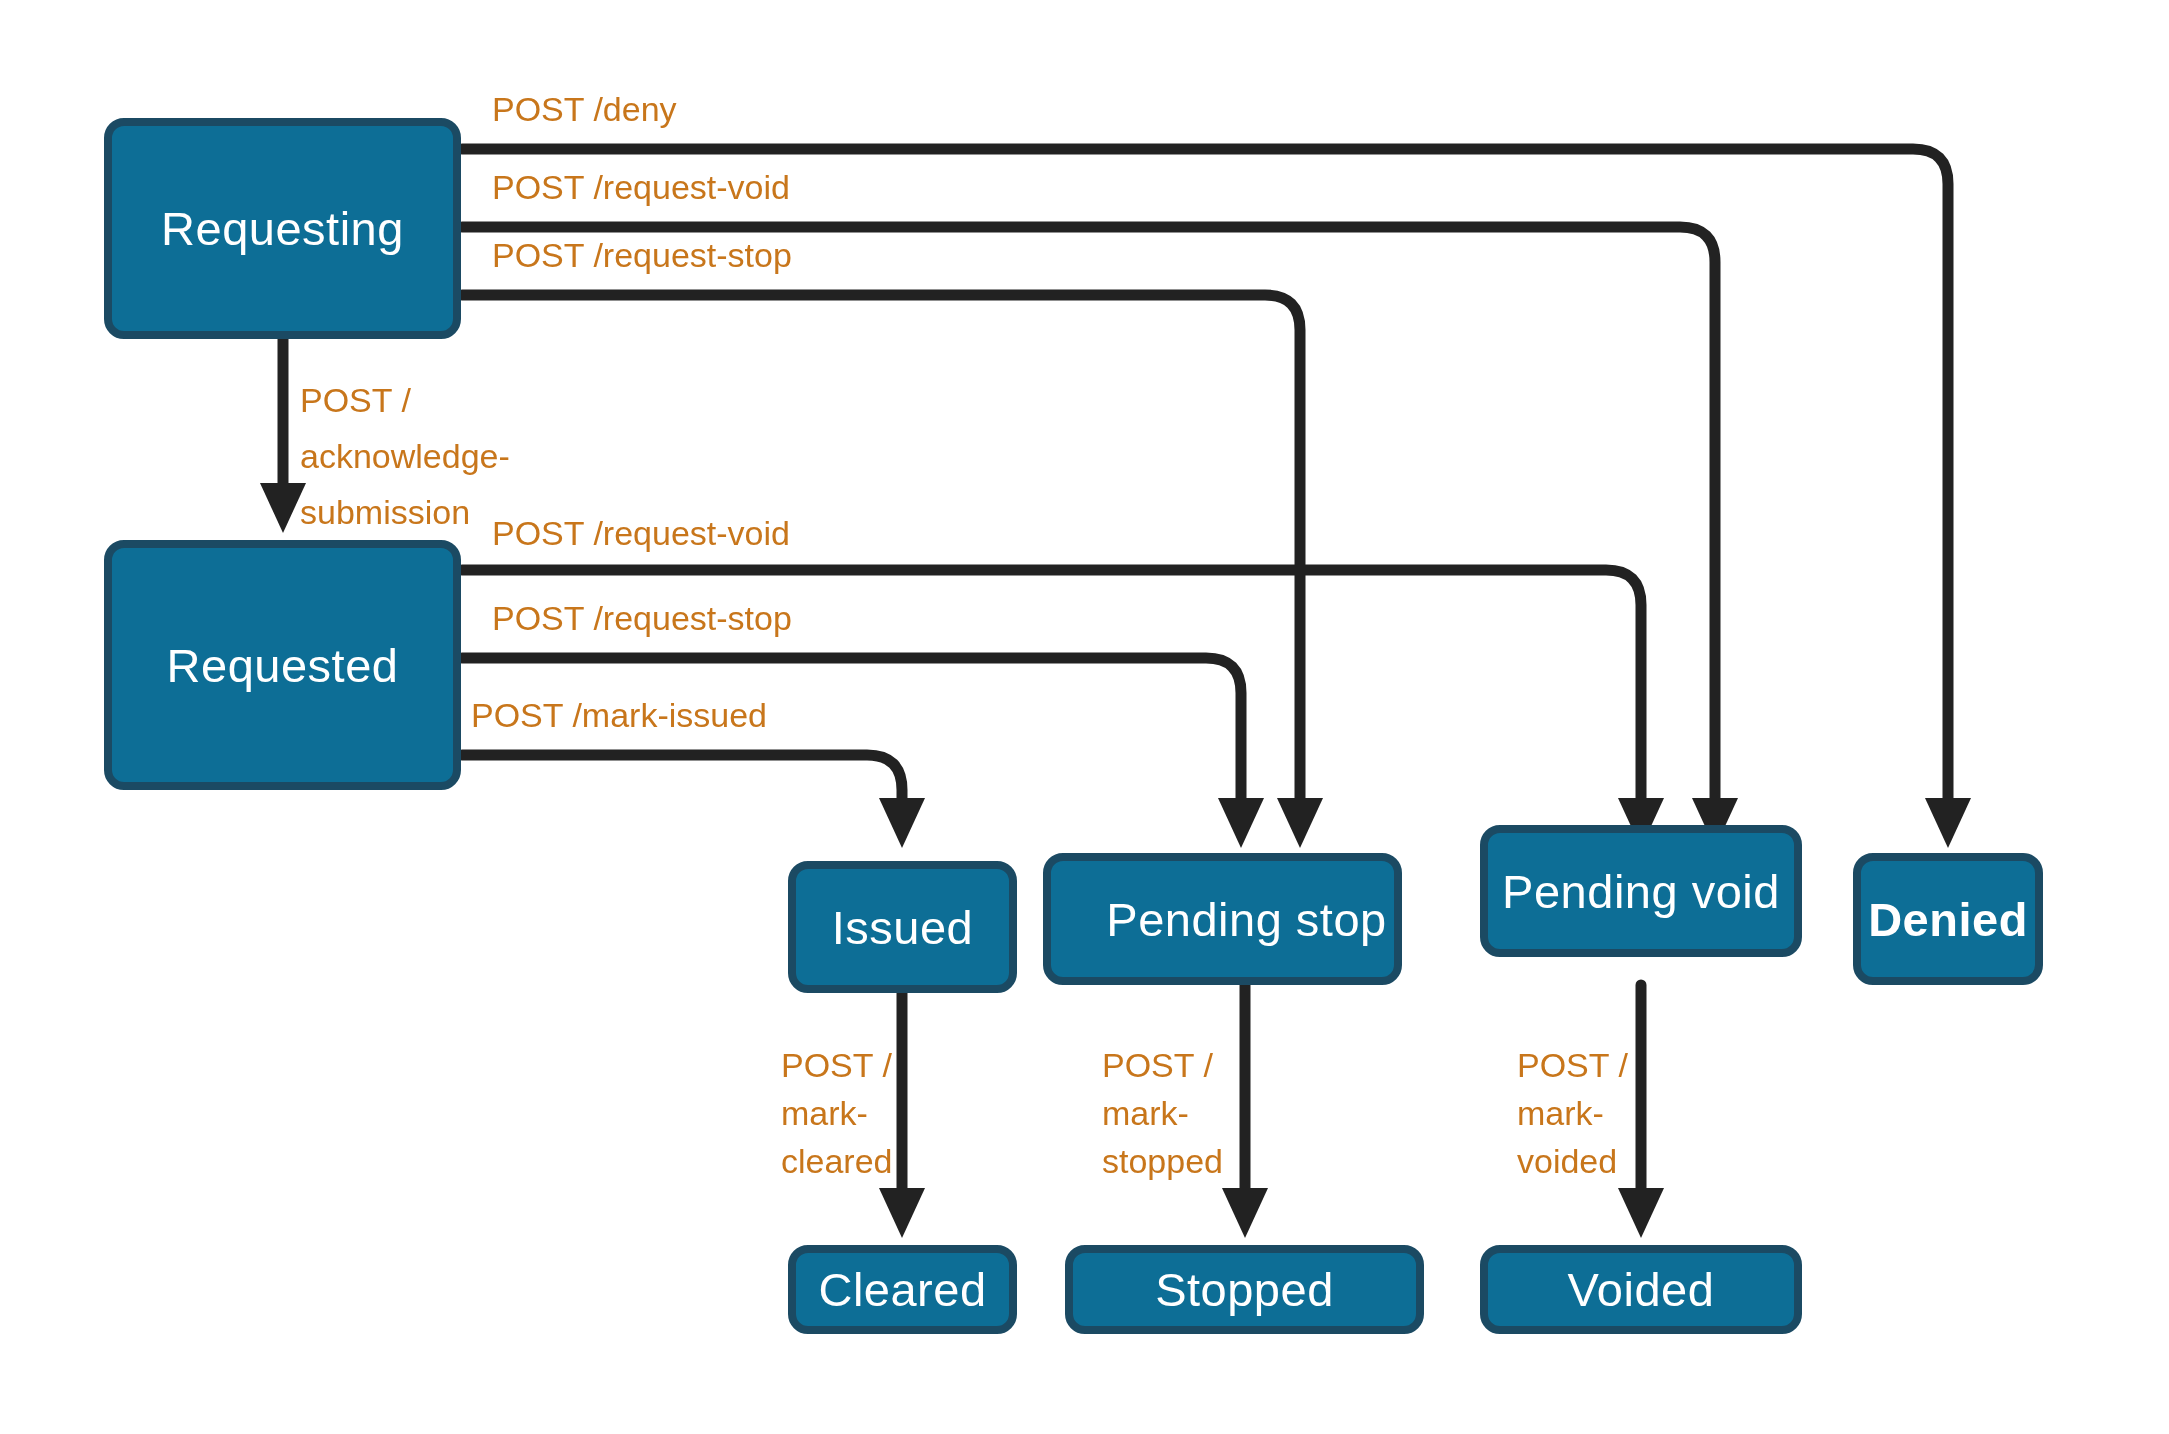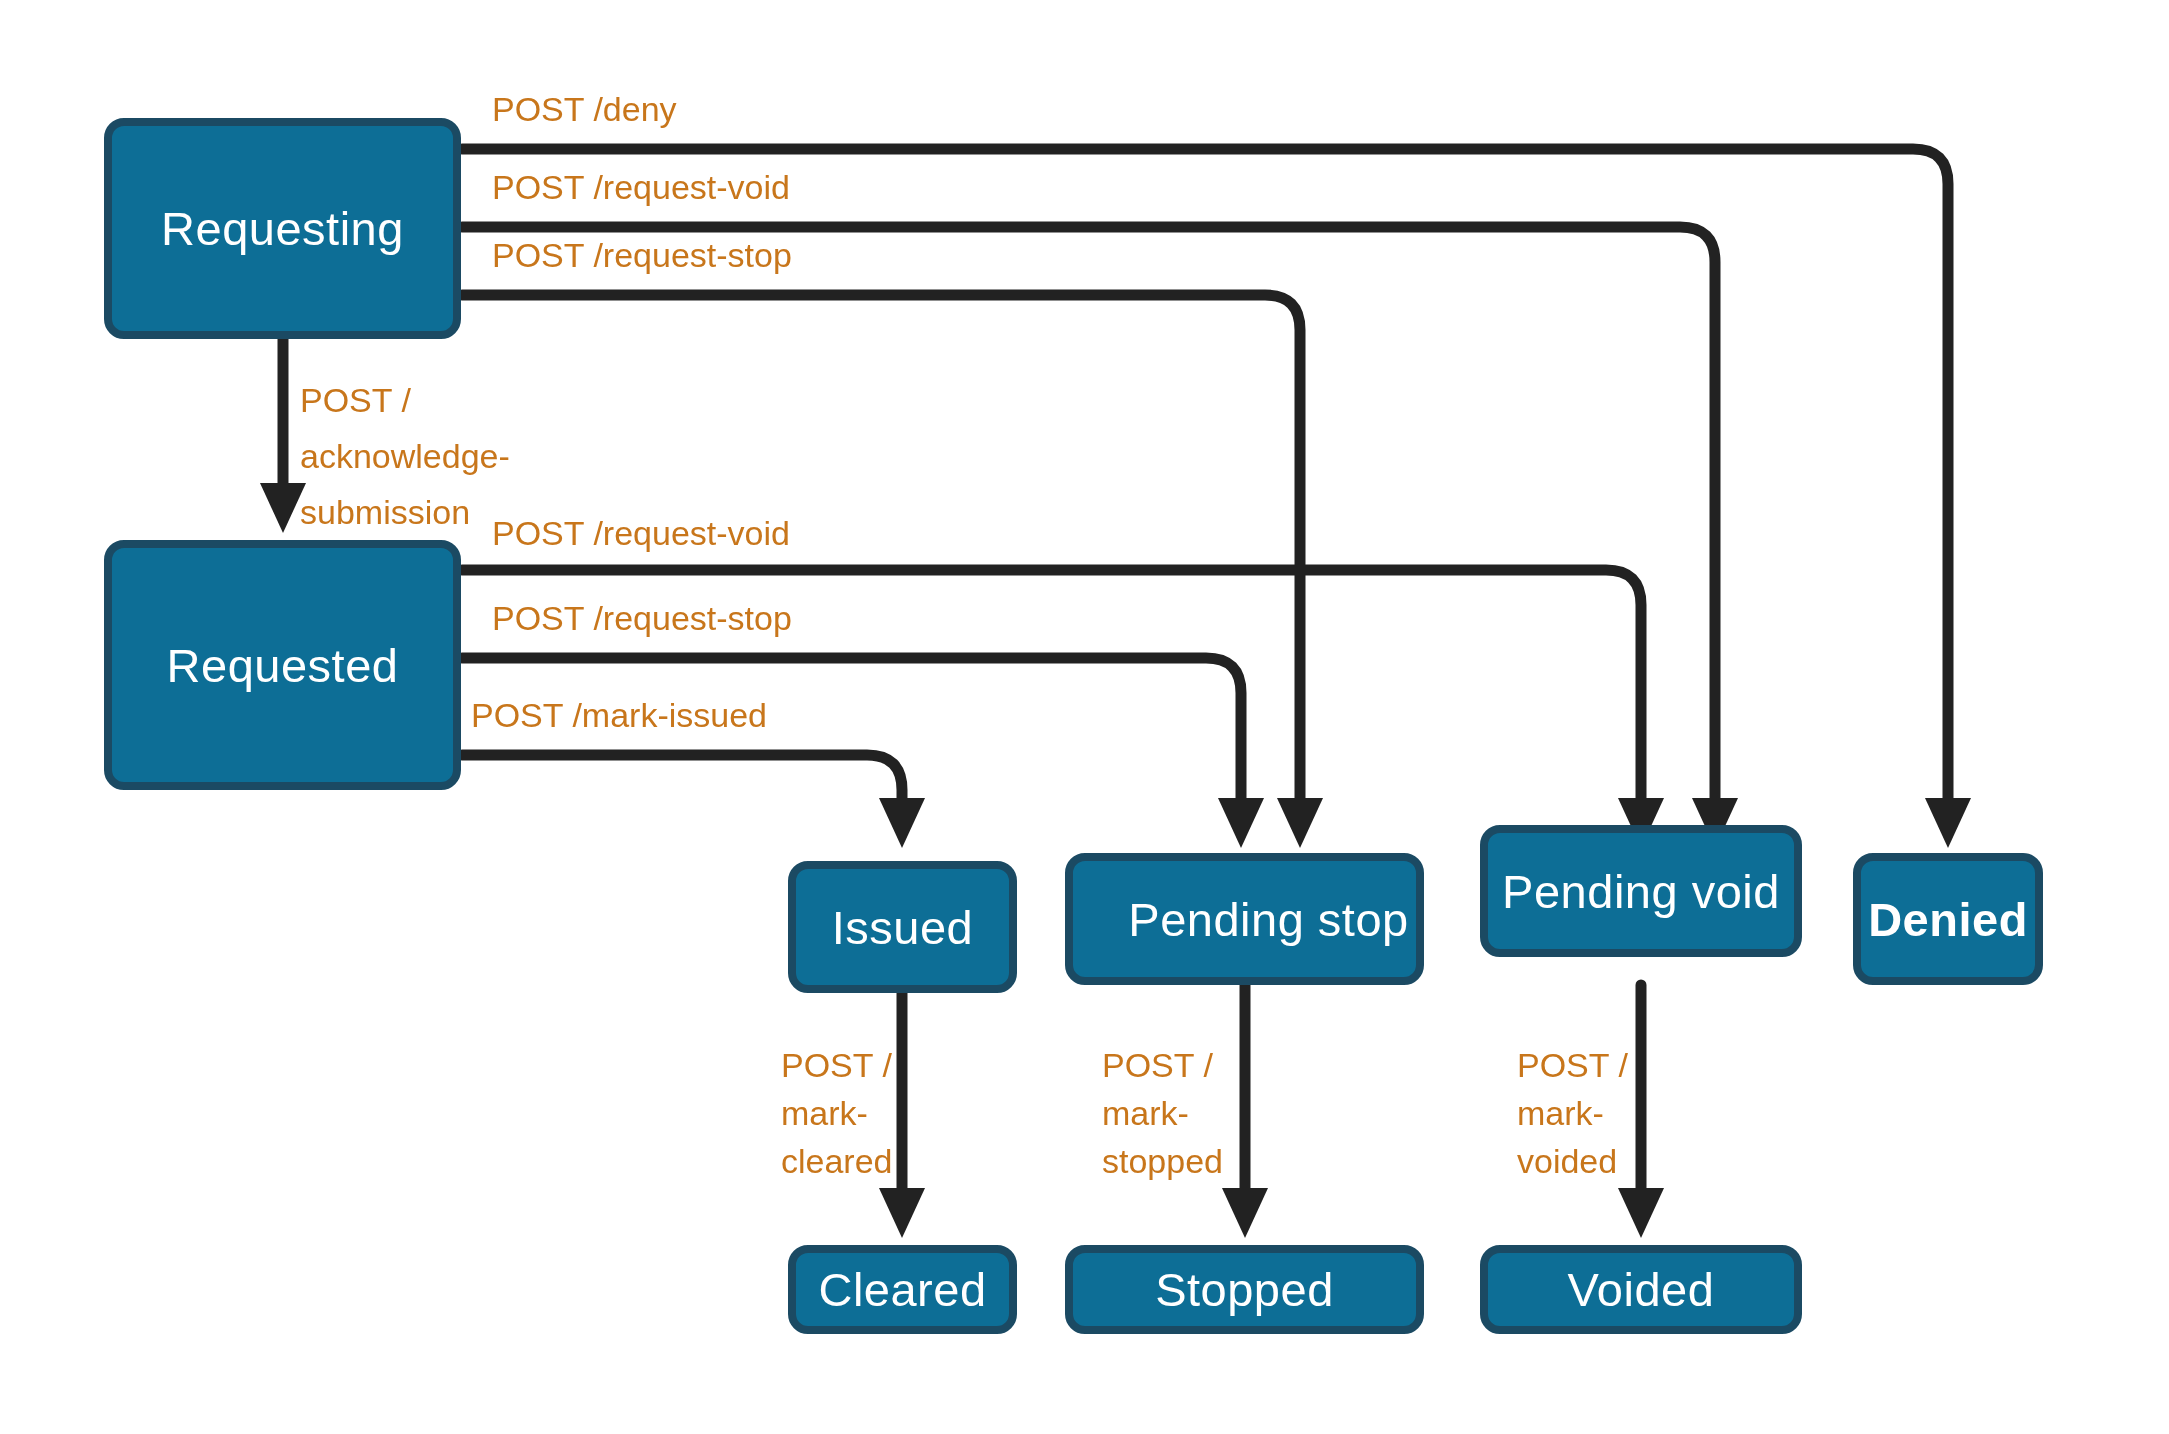--- a/index.html
+++ b/index.html
@@ -80,21 +80,21 @@
     <path d="M 1641 985 V 1188"></path>
     <polygon points="1618,1188 1664,1188 1641,1238"></polygon>
   </svg>
 
   <div class="node" style="left:104px;top:118px;width:357px;height:221px;">Requesting</div>
 
   <div class="node" style="left:104px;top:540px;width:357px;height:250px;text-align:right;">Requested</div>
 
   <div class="node" style="left:788px;top:853px;width:229px;height:132px;margin-top:8px;">Issued</div>
 
-  <div class="node" style="left:1065px;top:853px;width:359px;height:132px;padding-left:48px;">Pending stop</div>
+  <div class="node" style="left:1043px;top:853px;width:359px;height:132px;padding-left:48px;">Pending stop</div>
 
   <div class="node" style="left:1480px;top:825px;width:322px;height:132px;">Pending void</div>
 
   <div class="node" style="left:1853px;top:853px;width:190px;height:132px;font-weight:bold;">Denied</div>
 
   <div class="node" style="left:788px;top:1245px;width:229px;height:89px;">Cleared</div>
 
   <div class="node" style="left:1065px;top:1245px;width:359px;height:89px;">Stopped</div>
 
   <div class="node" style="left:1480px;top:1245px;width:322px;height:89px;">Voided</div>

